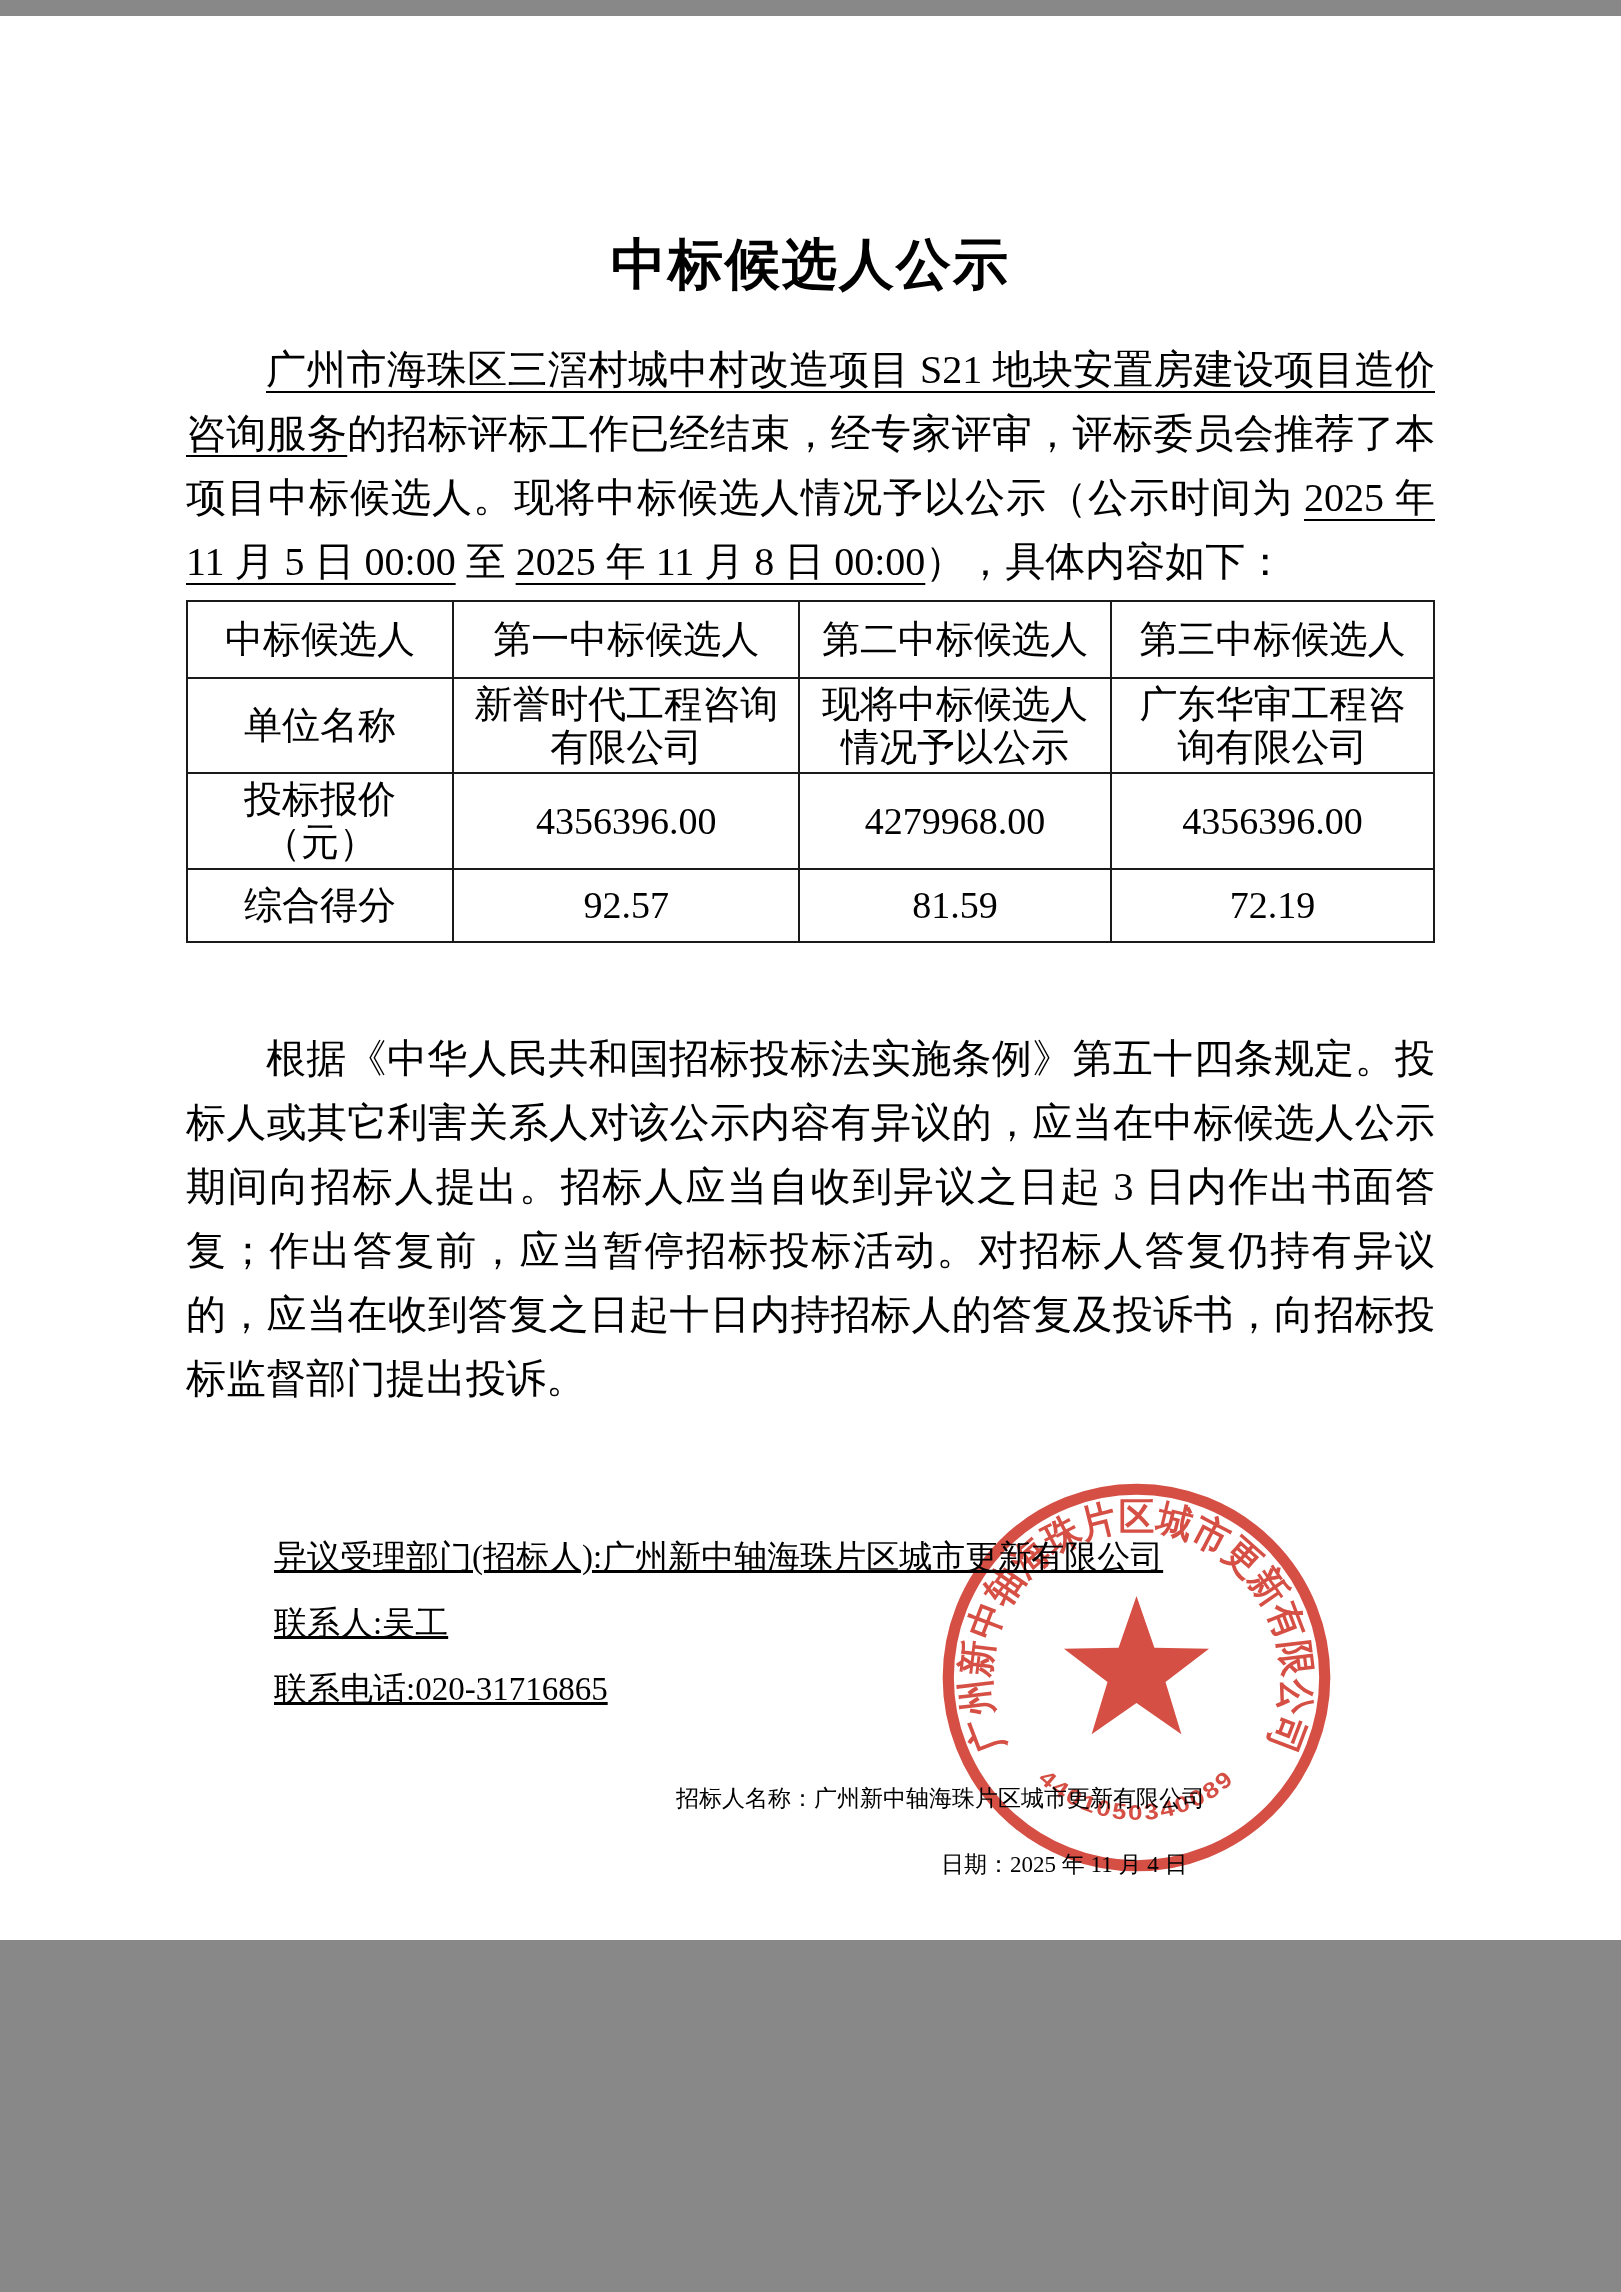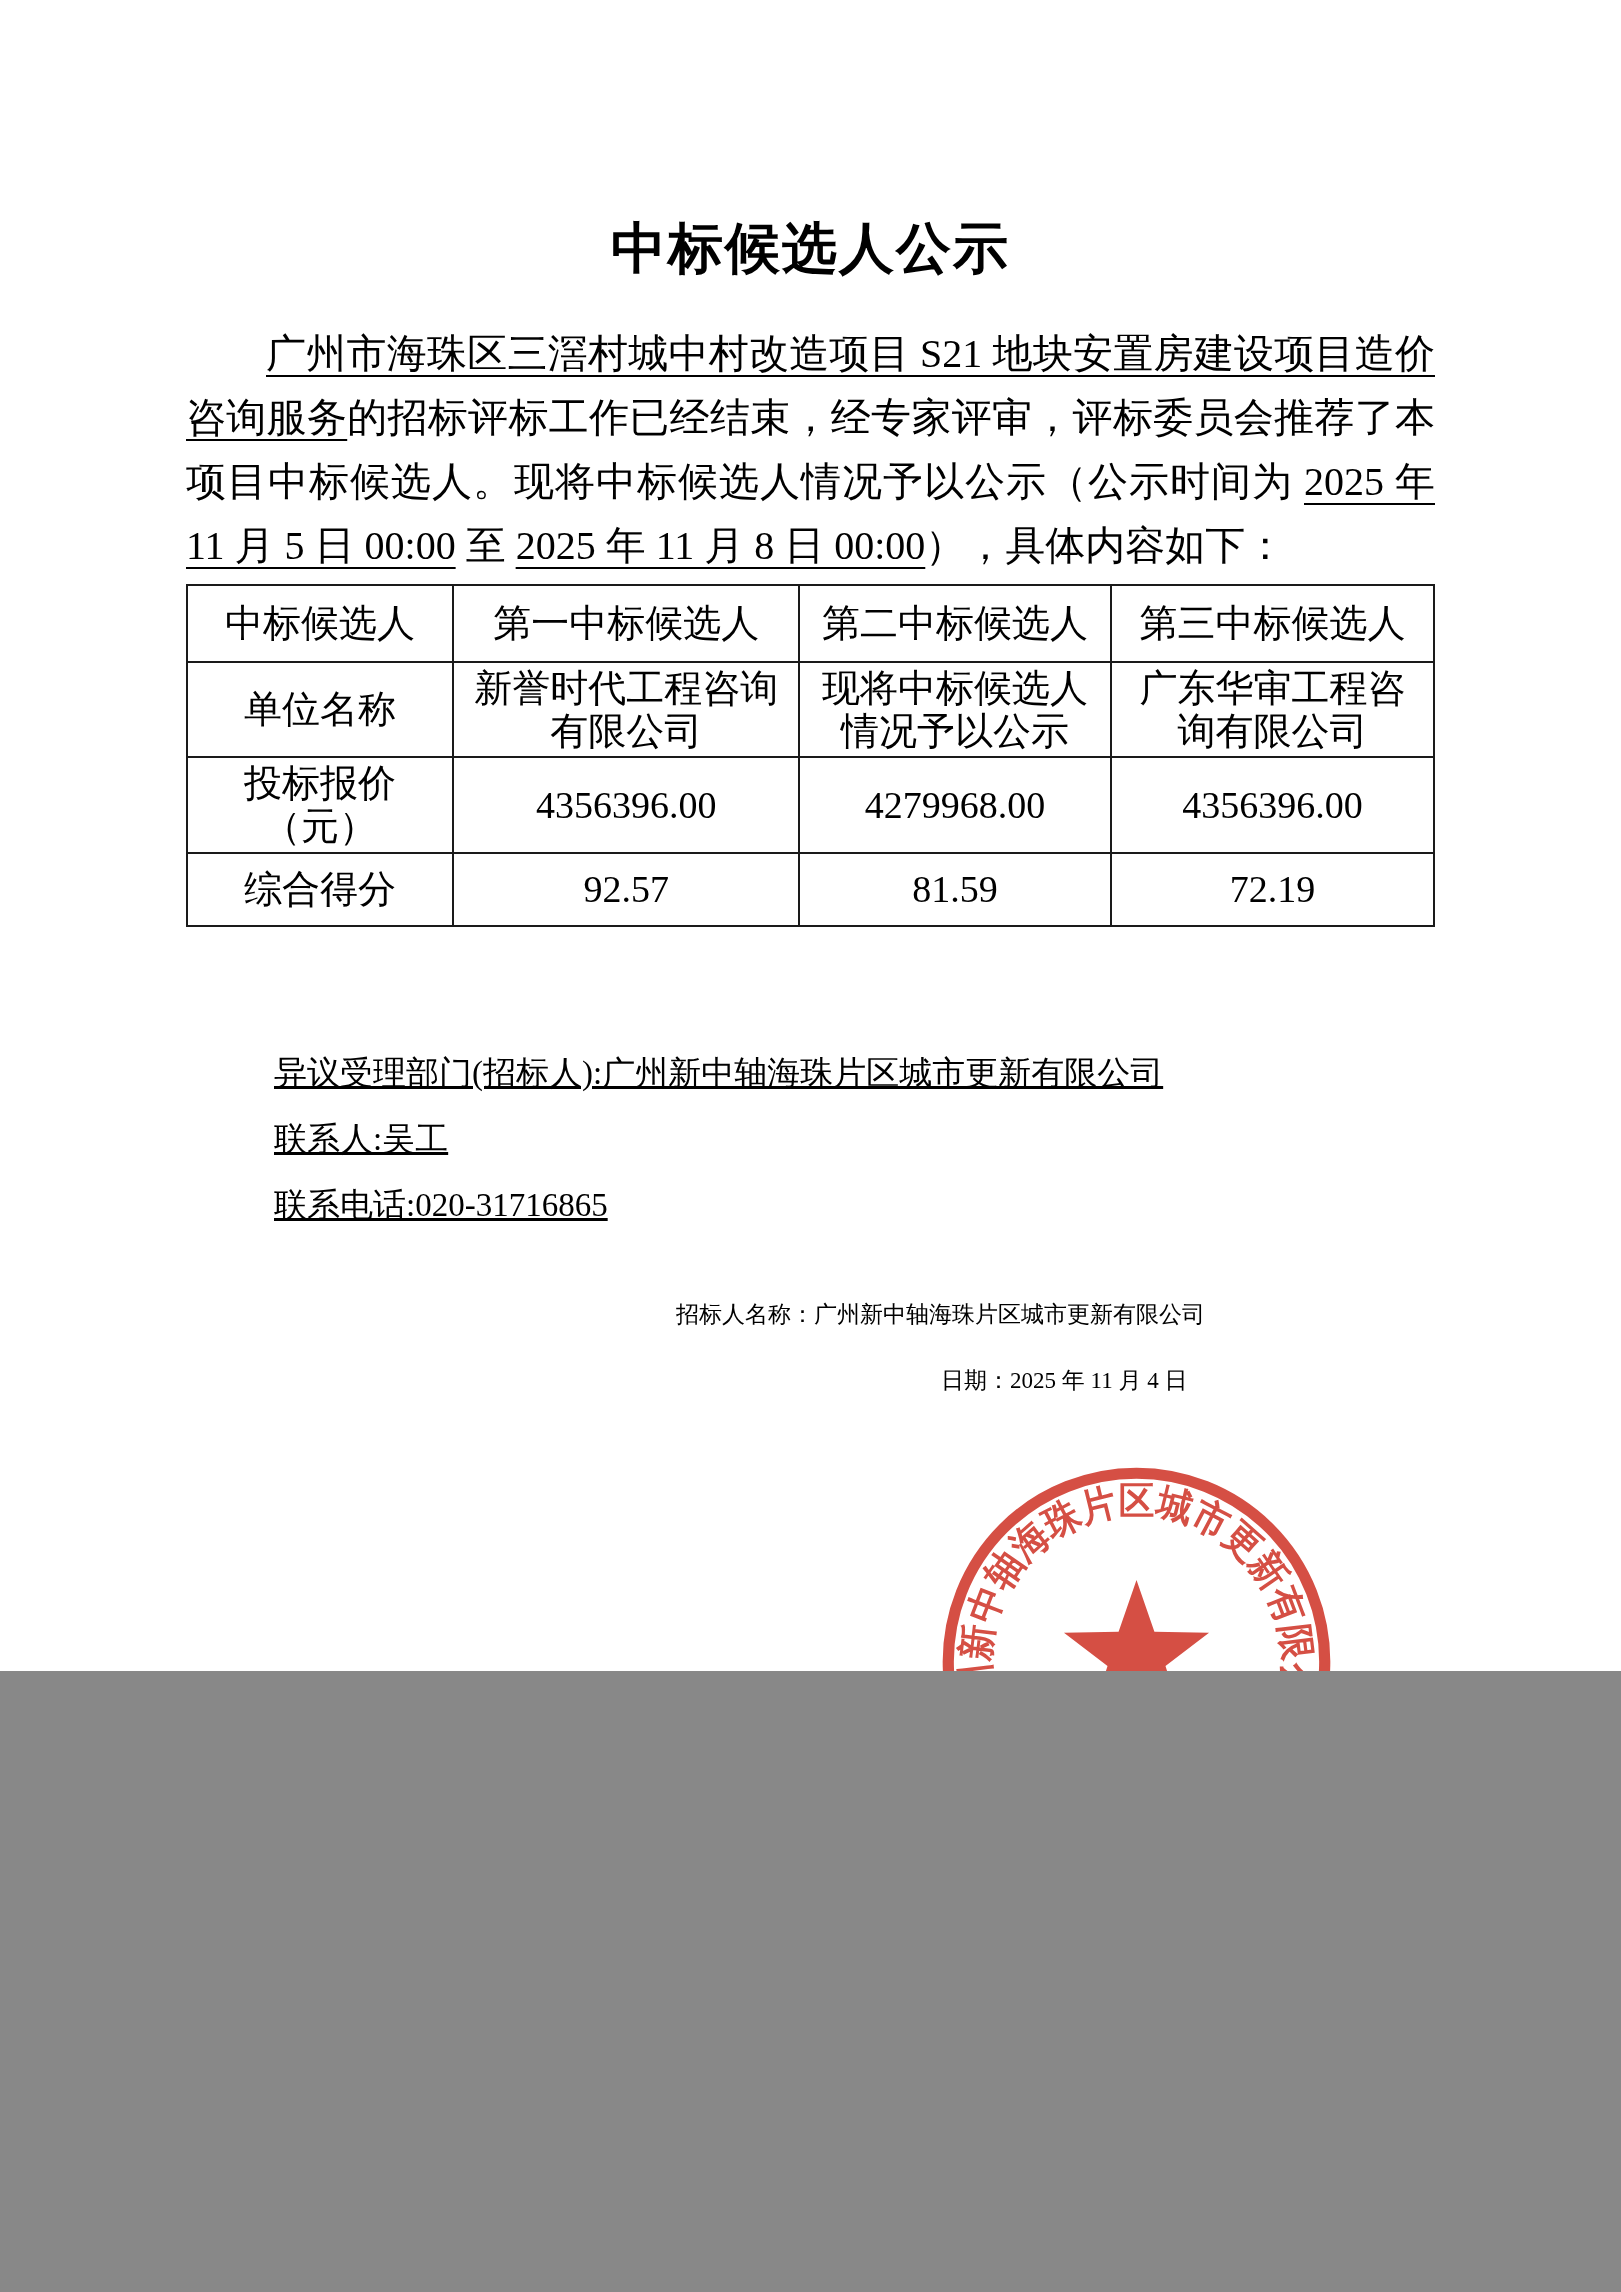--- a/index.html
+++ b/index.html
@@ -1,19 +1,19 @@
 <!DOCTYPE html>
 <html><head>
 <meta charset="utf-8">
 <style>
   html,body{margin:0;padding:0;background:#888;}
   .page{
     position:relative;
-    width:1621px;height:1671px;
-    margin:0 auto;
+    width:1621px;height:1924px;
+    margin:16px auto;
     background:#ffffff;
     font-family:"Liberation Serif","DejaVu Serif",serif;
     color:#000;
     overflow:hidden;
     box-sizing:border-box;
     padding:218px 186px 0 186px;
   }
   .title{
     margin:0 0 43px 0;
     font-size:55px;
@@ -114,20 +114,21 @@
       </tr>
       <tr class="row-score">
         <td>综合得分</td>
         <td>92.57</td>
         <td>81.59</td>
         <td>72.19</td>
       </tr>
     </tbody>
   </table>
 
+  <p class="para para2">根据《中华人民共和国招标投标法实施条例》第五十四条规定。投标人或其它利害关系人对该公示内容有异议的，应当在中标候选人公示期间向招标人提出。招标人应当自收到异议之日起 3 日内作出书面答复；作出答复前，应当暂停招标投标活动。对招标人答复仍持有异议的，应当在收到答复之日起十日内持招标人的答复及投诉书，向招标投标监督部门提出投诉。</p>
 
   <div class="contact">
     <div>异议受理部门(招标人):广州新中轴海珠片区城市更新有限公司</div>
     <div>联系人:吴工</div>
     <div>联系电话:020-31716865</div>
   </div>
 
   <div class="footer">
     <div class="bidder">招标人名称：广州新中轴海珠片区城市更新有限公司</div>
     <div class="date">日期：2025 年 11 月 4 日</div>

